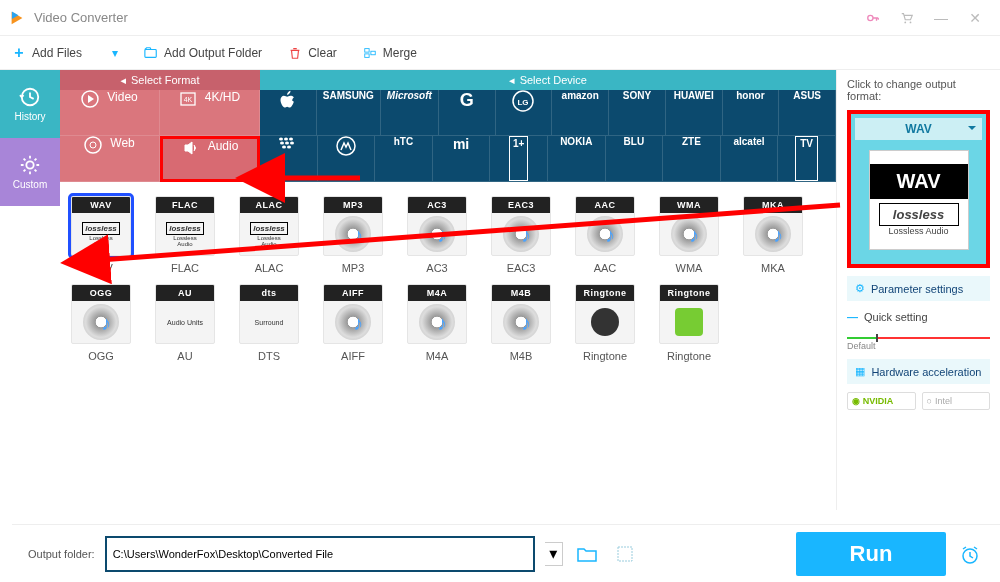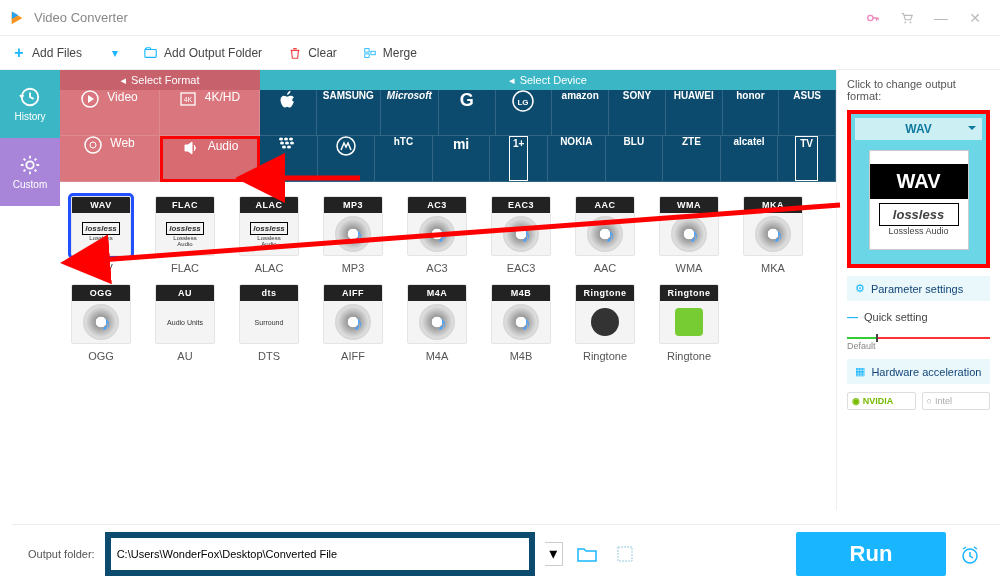--- a/index.html
+++ b/index.html
@@ -71,21 +71,21 @@
 .slider-track::before { content:""; position:absolute; left:20%; top:-3px; width:2px; height:8px; background:#444;}
 .slider-label { font-size:9px; color:#888; }
 .hw-row { display:flex; gap:6px; }
 .hw-chip { flex:1; border:1px solid #ddd; border-radius:2px; padding:3px 4px; font-size:9px; display:flex; align-items:center; gap:3px;}
 .nvidia { color:#7b0; font-weight:bold;}
 .intel { color:#aaa;}
 
 
 .bottom { position:absolute; bottom:0; left:12px; right:0; height:58px; border-top:1px solid #eee; display:flex; align-items:center; padding:0 16px; gap:10px;}
 .out-label { font-size:11px; color:#555;}
-.out-input { flex:0 0 430px; height:32px; border:6px solid #0c4a6e; padding:16px 6px; font-size:11px;}
+.out-input { flex:0 0 430px; height:32px; border:2px solid #0c4a6e; padding:16px 6px; font-size:11px;}
 .out-drop { width:18px; height:24px; border:1px solid #ccc; border-left:none; display:flex; align-items:center; justify-content:center;}
 .folder-btn, .queue-btn { width:28px; height:24px; display:flex; align-items:center; justify-content:center; color:#3af; }
 .run-btn { background:#19b6ff; color:#fff; font-size:22px; font-weight:600; width:150px; height:44px; display:flex; align-items:center; justify-content:center; border-radius:2px; margin-left:auto; cursor:pointer;}
 .clock-btn { width:28px; height:28px; color:#3af; display:flex; align-items:center; justify-content:center;}
 
 
 .arrow { position:absolute; pointer-events:none; }
 .arrow-line { stroke:#f00; stroke-width:5; fill:none;}
 .arrow-head { fill:#f00; }
 

